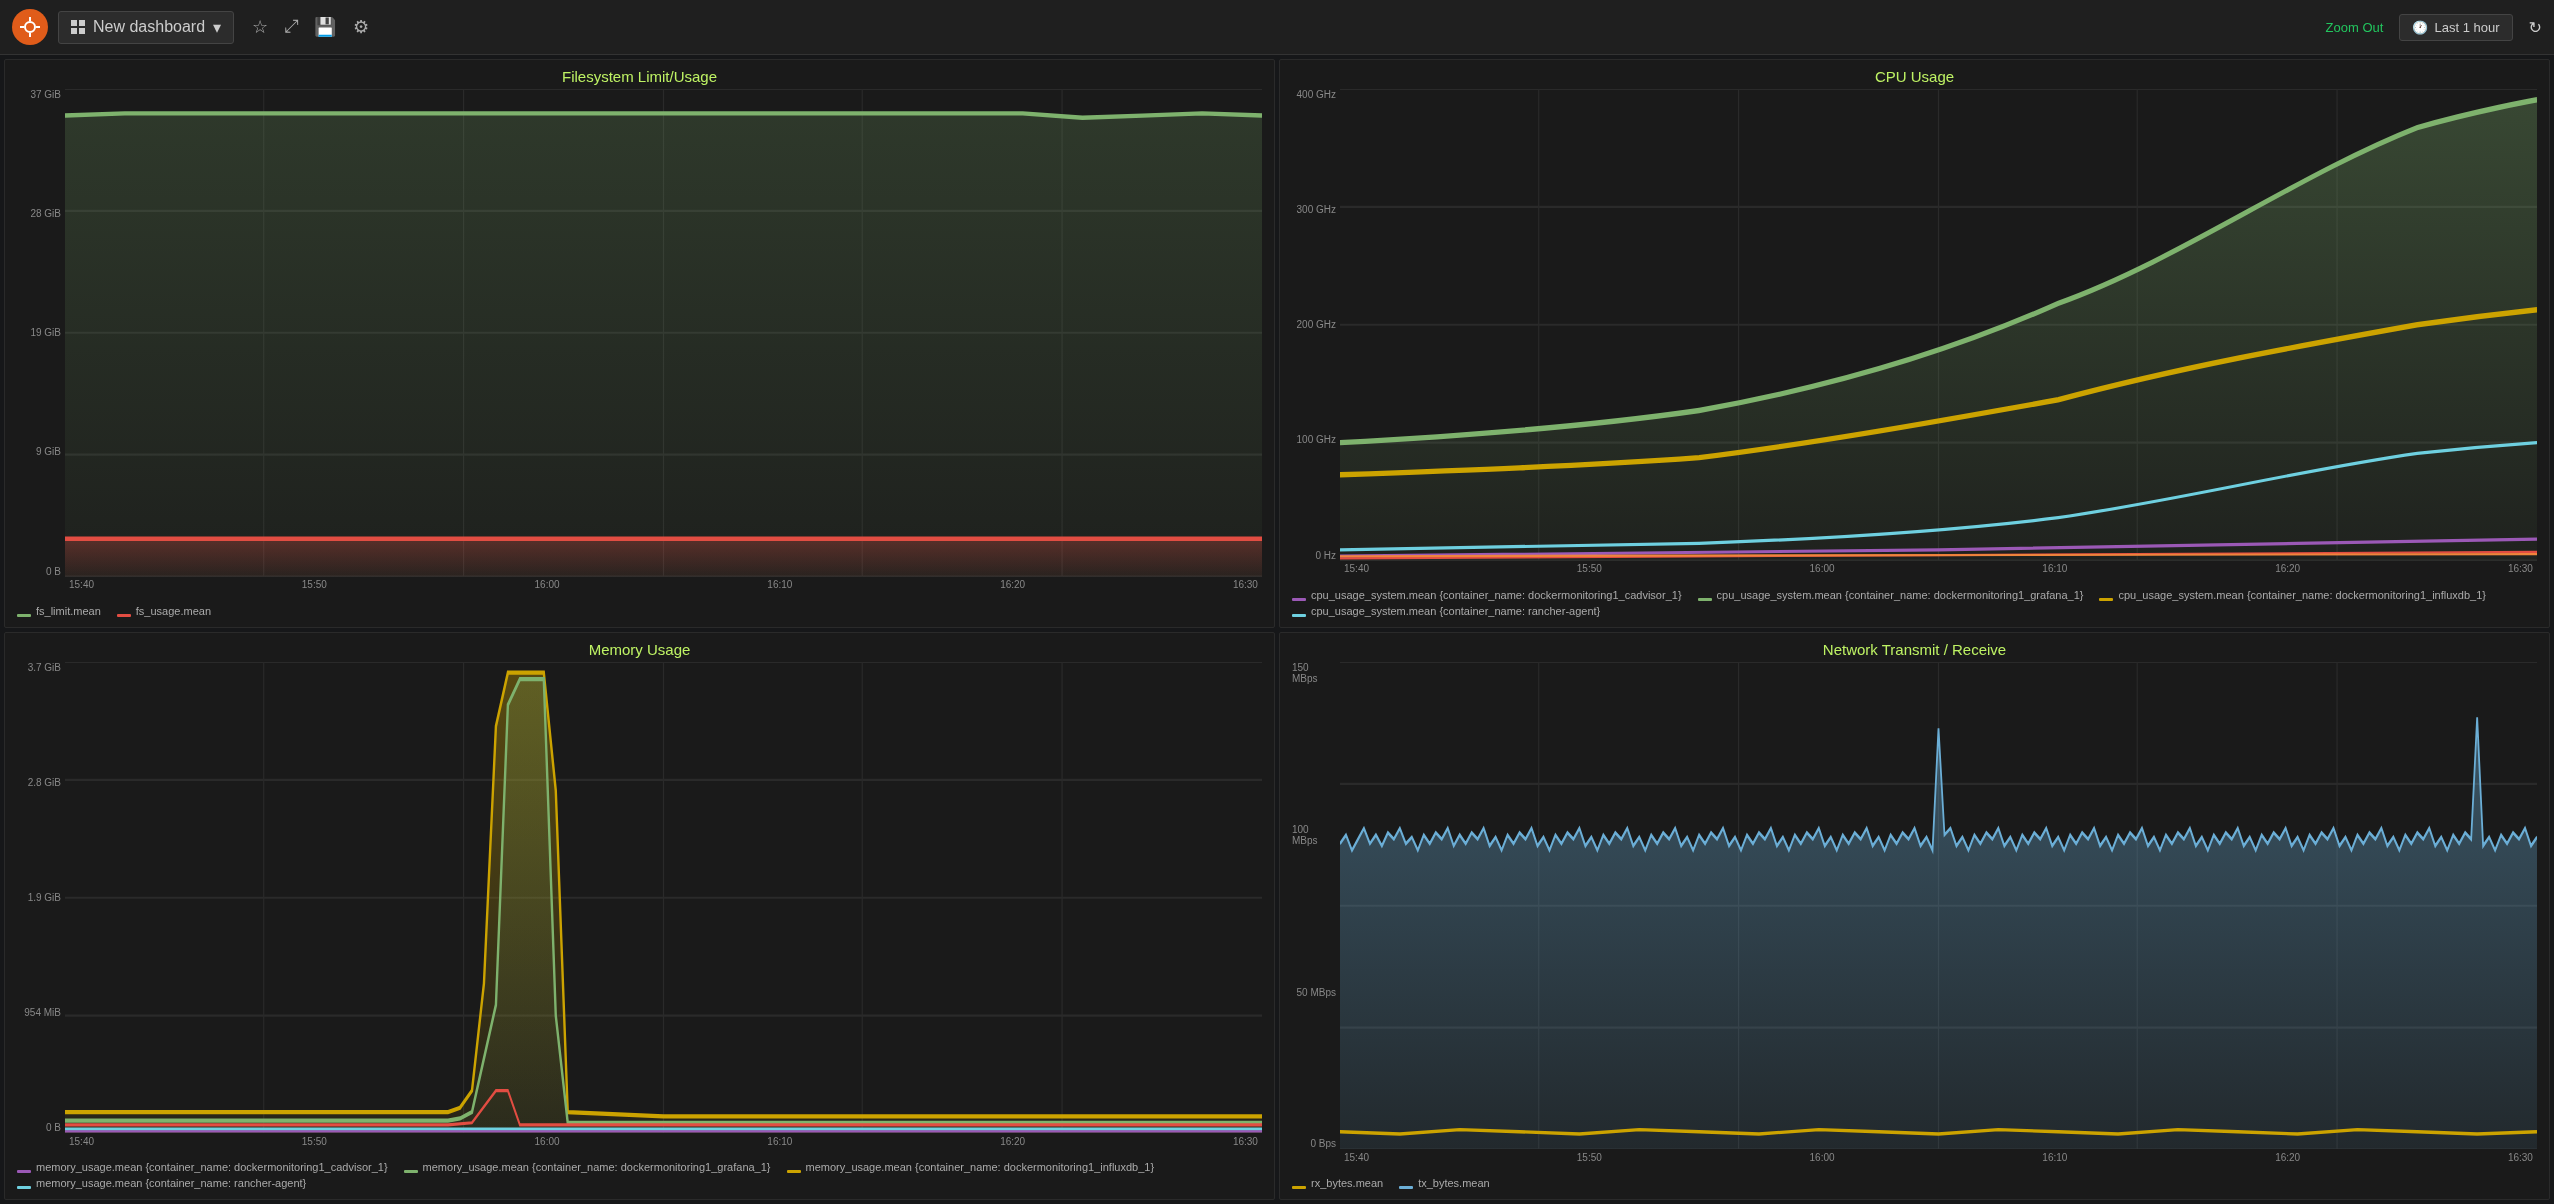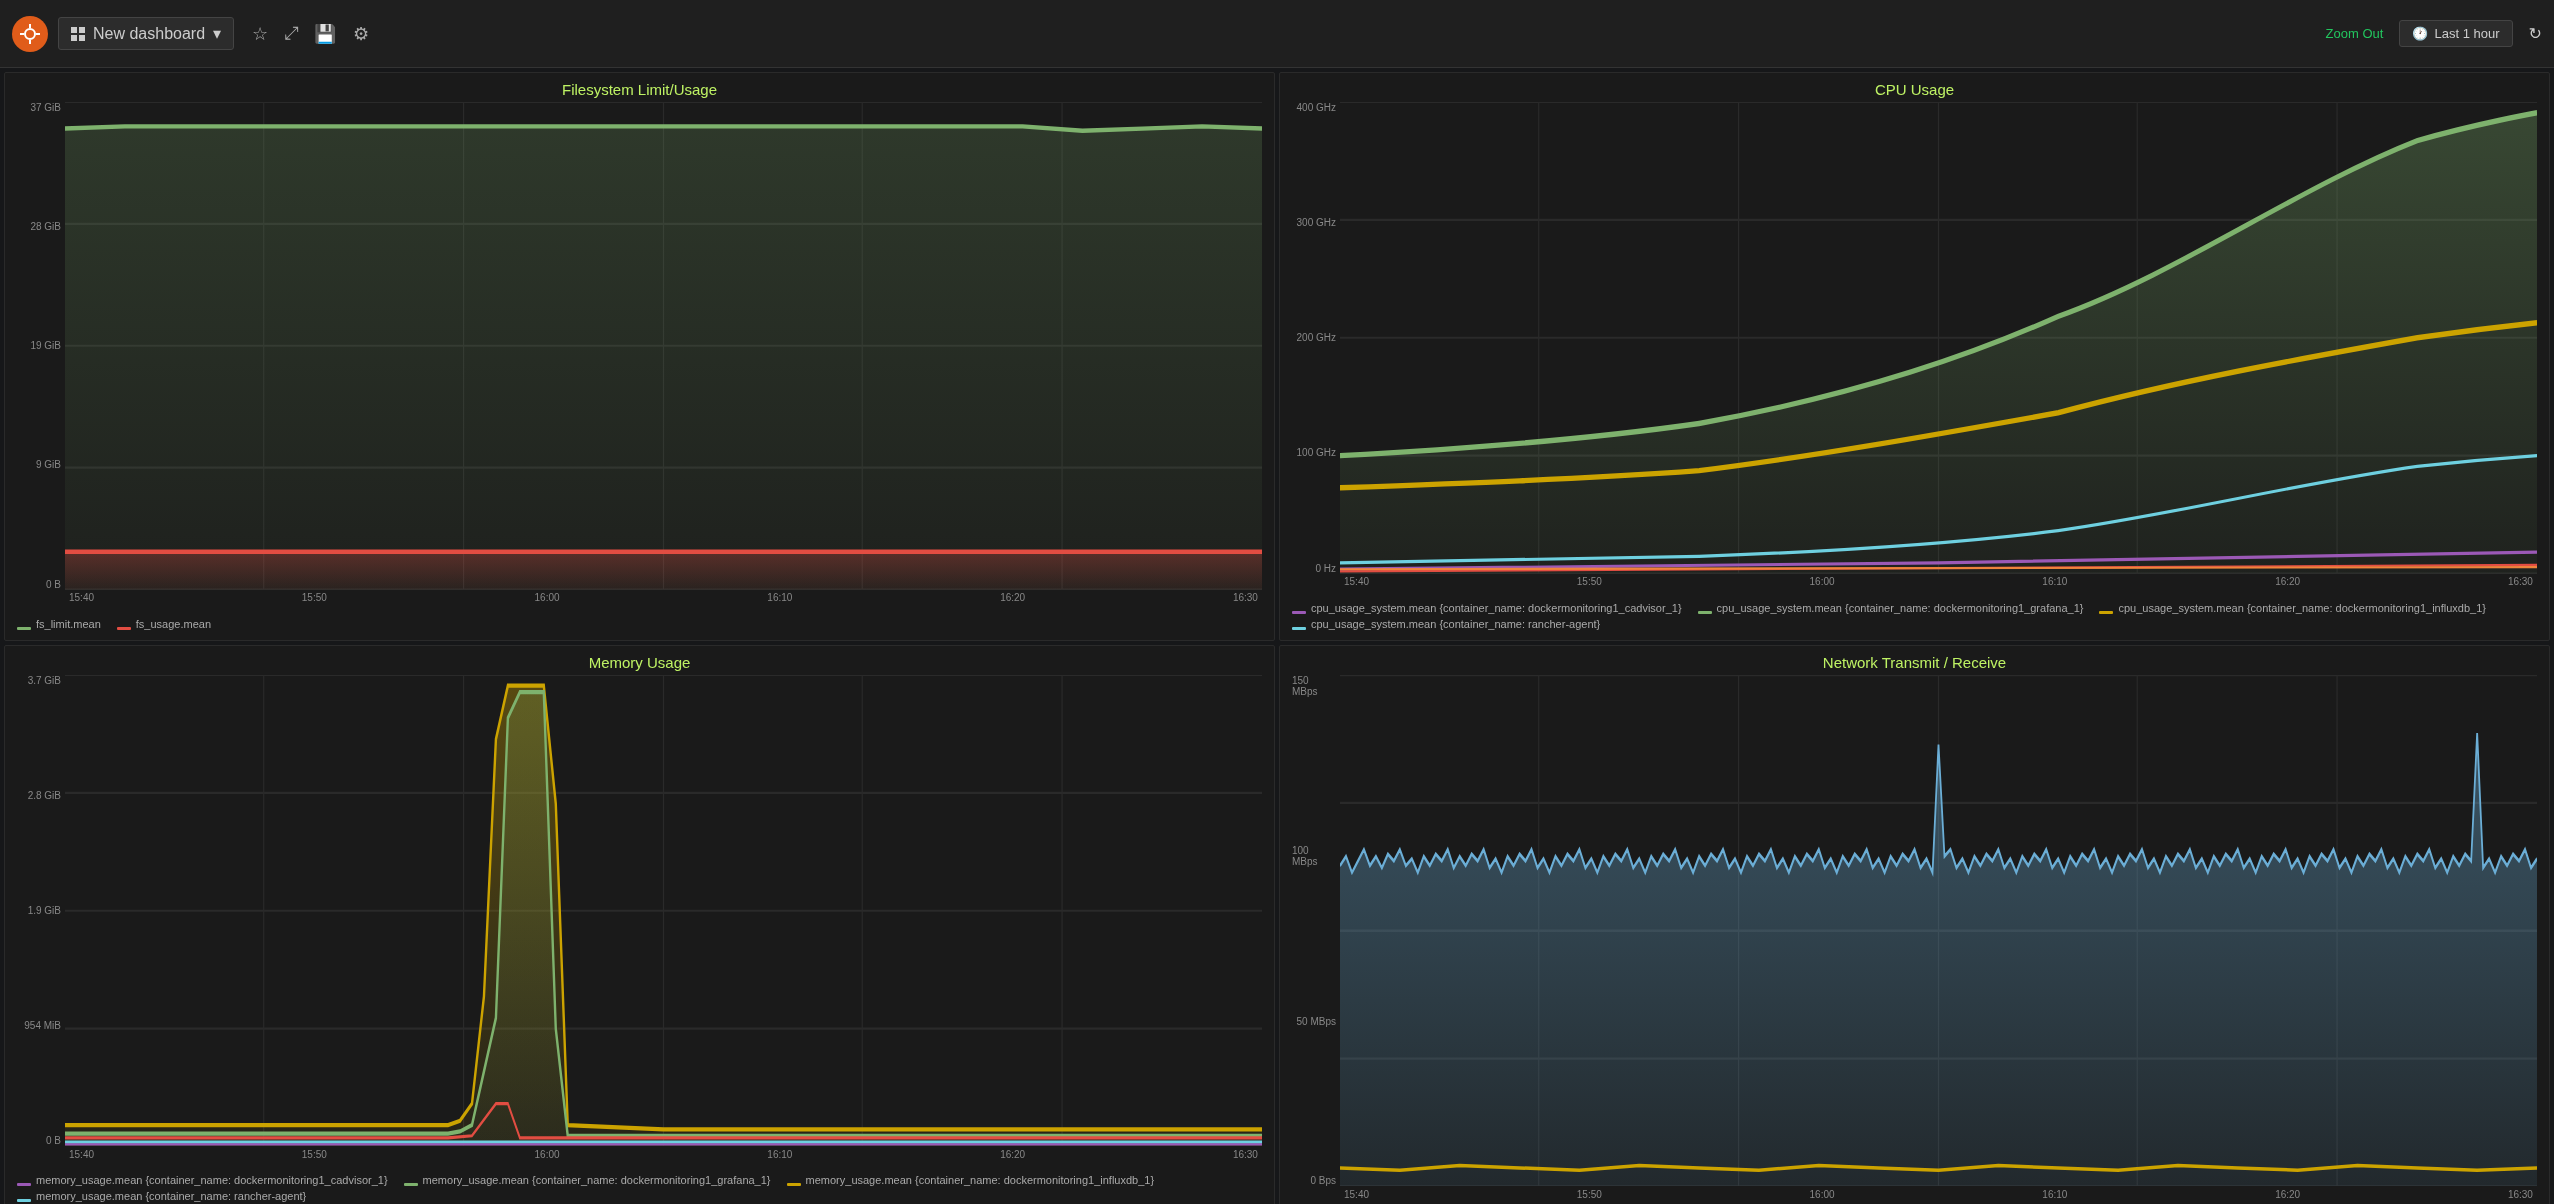--- a/index.html
+++ b/index.html
@@ -9,21 +9,21 @@
       font-family: 'Helvetica Neue', Arial, sans-serif;
       font-size: 12px;
       width: 2554px;
       height: 1204px;
       overflow: hidden;
     }
 
     
     .topbar {
       background: #1f1f1f;
-      height: 68px;
+      height: 55px;
       display: flex;
       align-items: center;
       padding: 0 12px;
       border-bottom: 1px solid #333;
       gap: 10px;
     }
     .topbar-logo {
       width: 36px;
       height: 36px;
       background: #e05c1a;
@@ -549,15 +549,25 @@
       </div>
       <div class="x-axis">
         <span>15:40</span>
         <span>15:50</span>
         <span>16:00</span>
         <span>16:10</span>
         <span>16:20</span>
         <span>16:30</span>
       </div>
     </div>
+    <div class="legend">
+      <div class="legend-item">
+        <div class="legend-dot" style="background:#cca300;"></div>
+        <span>rx_bytes.mean</span>
+      </div>
+      <div class="legend-item">
+        <div class="legend-dot" style="background:#6baed6;"></div>
+        <span>tx_bytes.mean</span>
+      </div>
+    </div>
   </div>
 
 </div>
 
 </body></html>

